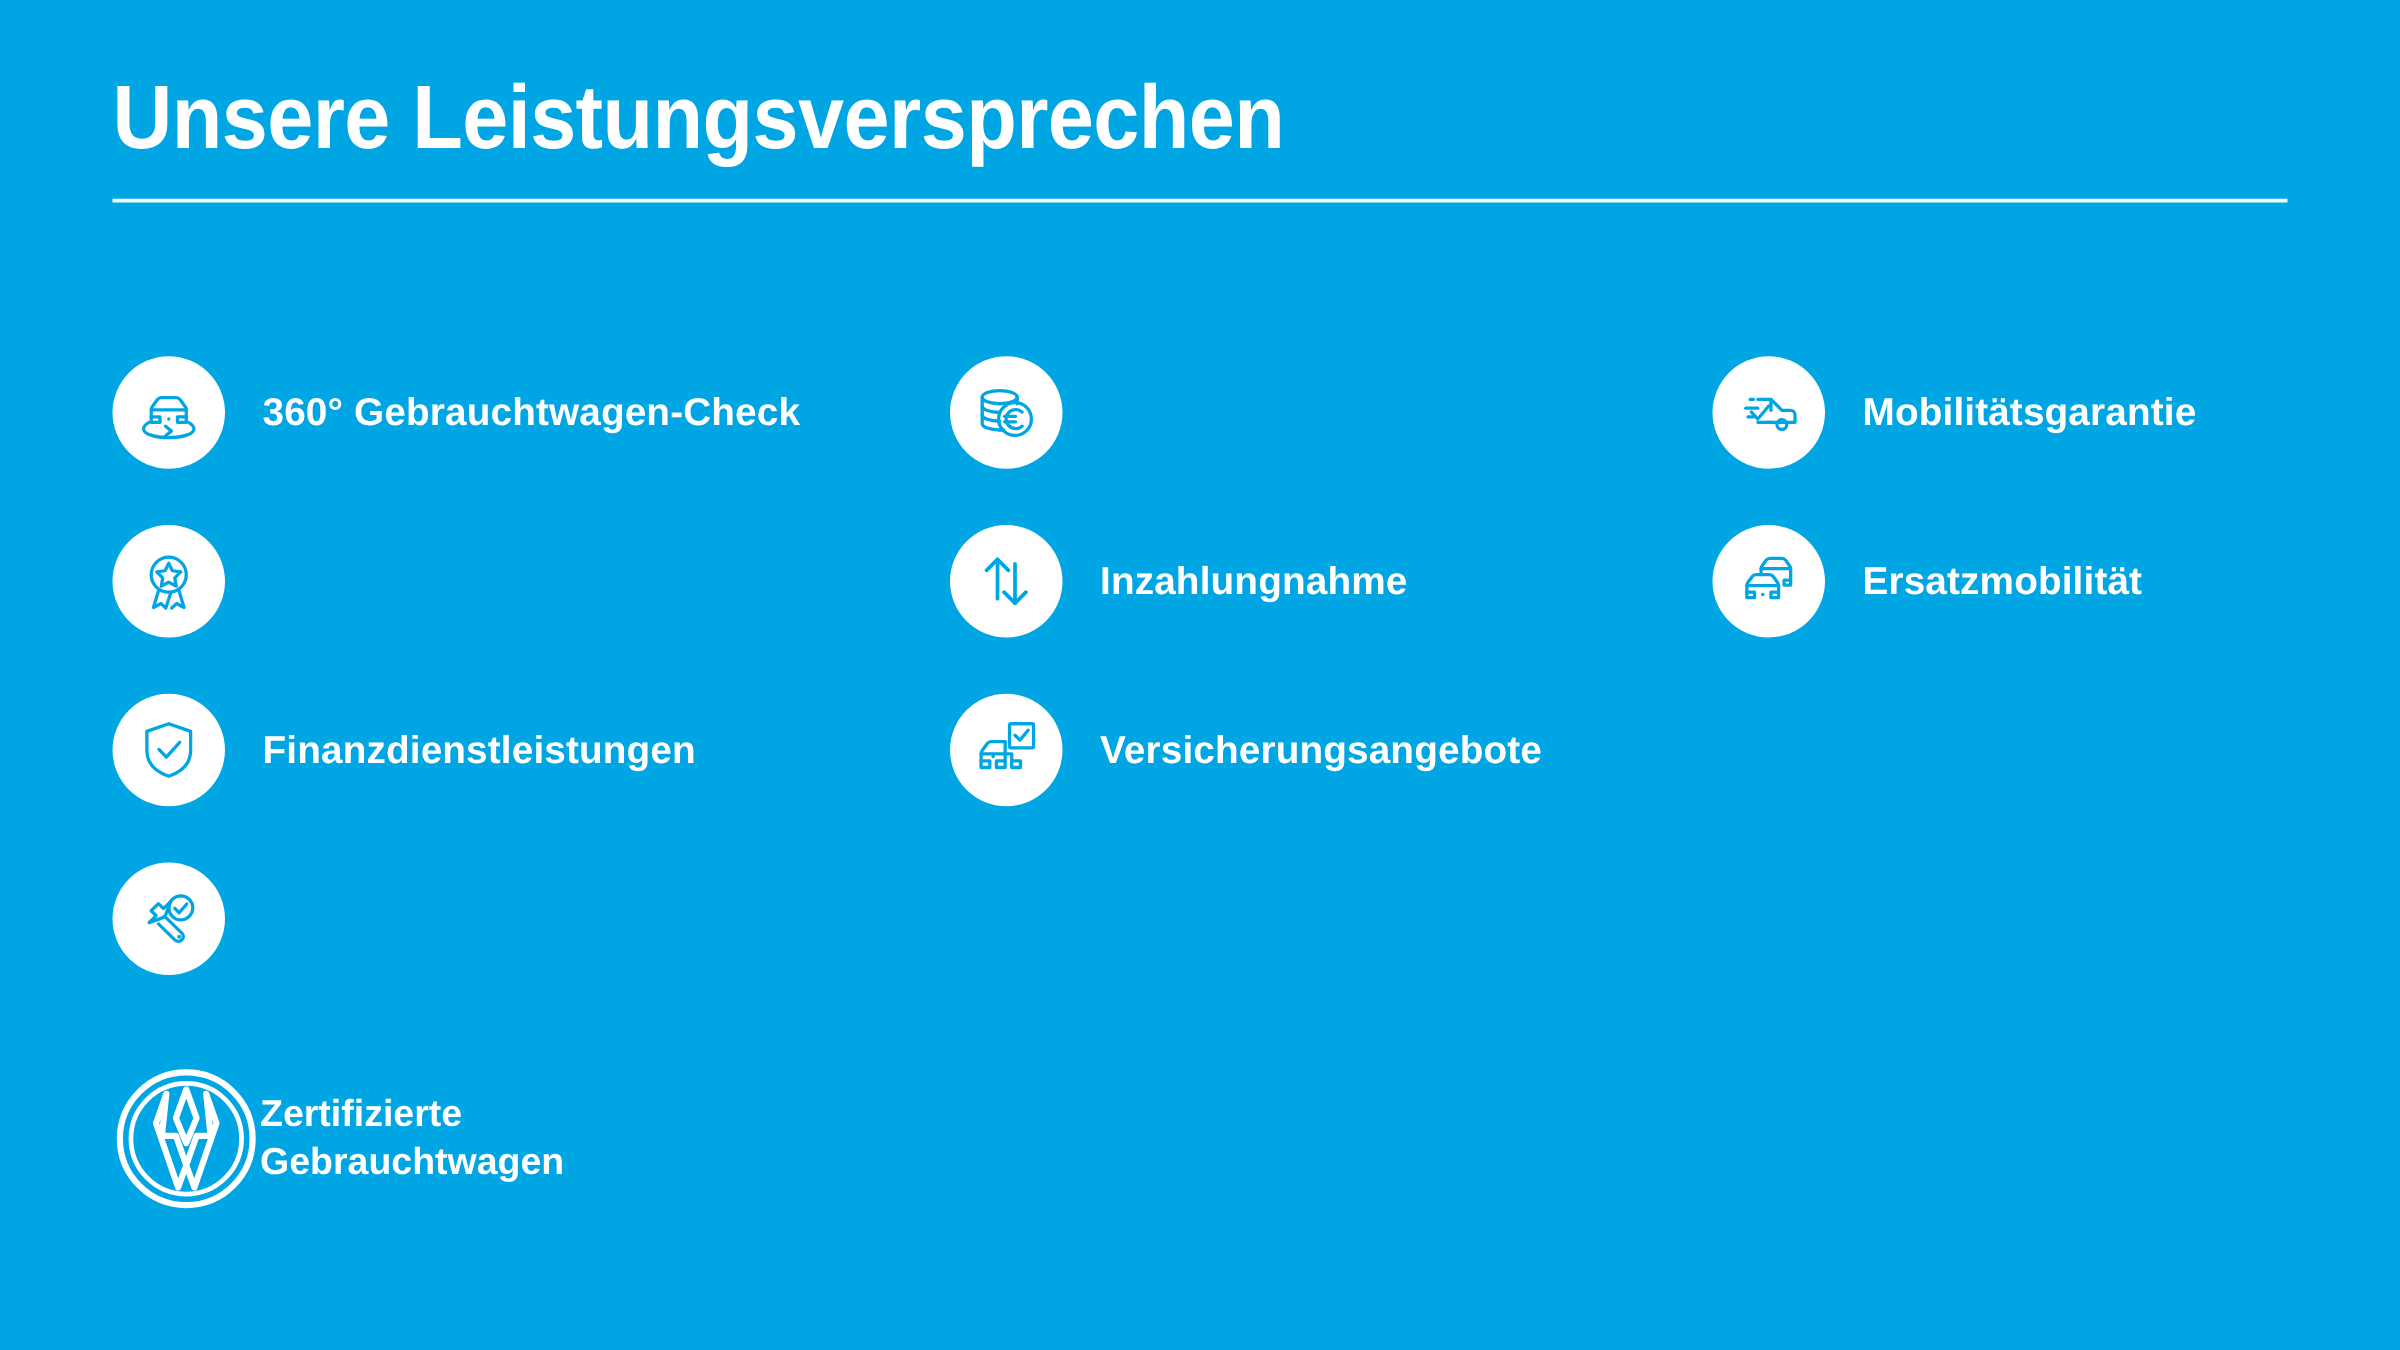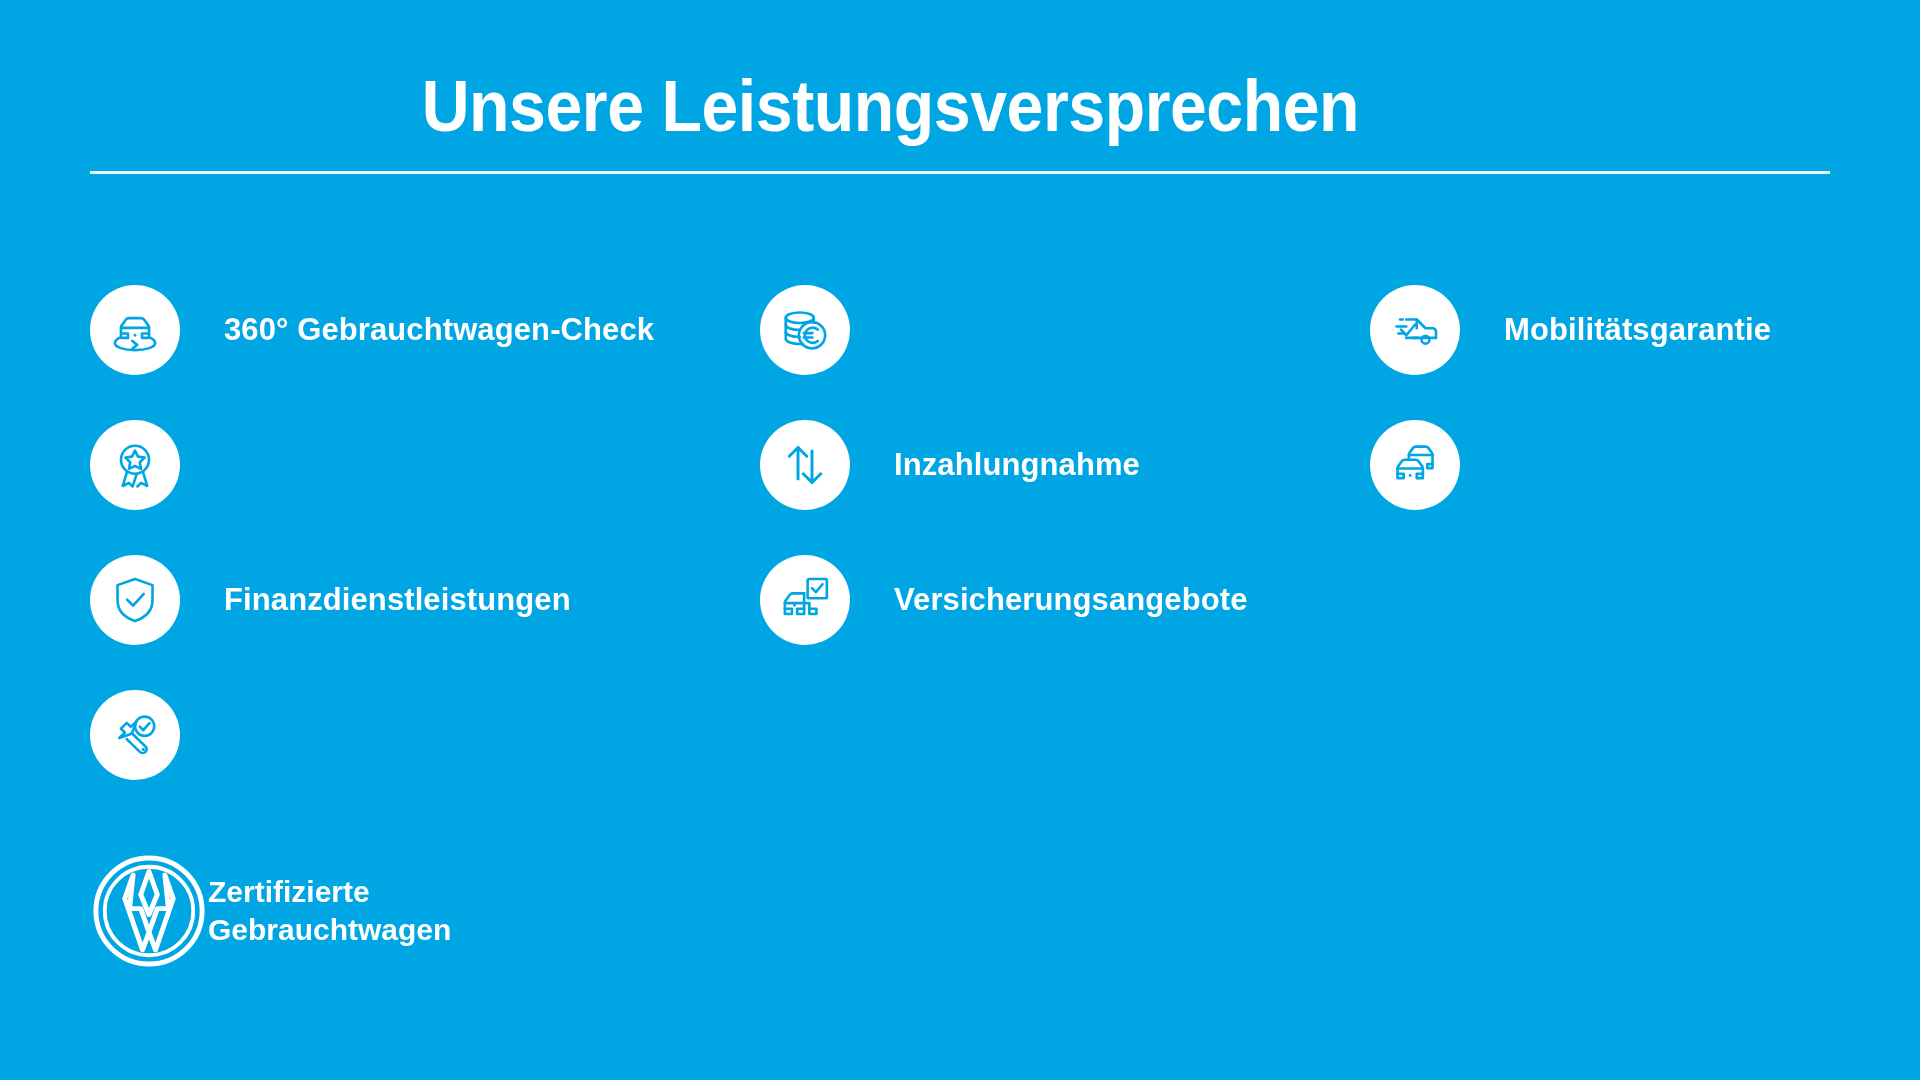--- a/index.html
+++ b/index.html
@@ -19,23 +19,22 @@
     width: 1920px;
     height: 1080px;
     background: #00A5E3;
     box-sizing: border-box;
   }
 
   
   .header {
     position: absolute;
     left: 90px;
-    top: 69px;
+    top: 57px;
     width: 1740px;
-    text-align: center;
   }
   .page-title {
     margin: 0;
     color: #FFFFFF;
     font-family: "Liberation Sans Narrow", "Liberation Sans", sans-serif;
     font-size: 72px;
     line-height: 1.05;
     font-weight: 700;
     letter-spacing: -0.5px;
     transform: scaleX(0.92);
@@ -83,21 +82,21 @@
     display: flex;
     align-items: center;
     justify-content: center;
   }
   .icon-badge svg {
     width: 56px;
     height: 56px;
     display: block;
   }
   .promise-label {
-    margin-left: 44px;
+    margin-left: 30px;
     color: #FFFFFF;
     font-family: "Liberation Sans", sans-serif;
     font-size: 31px;
     font-weight: 600;
     line-height: 1.2;
     letter-spacing: 0.1px;
     white-space: nowrap;
   }
 
   
@@ -264,20 +263,21 @@
             <path d="M25 26v-5.5c0-.9.3-1.8.8-2.5l3.8-5.3c.8-1.1 2-1.7 3.4-1.7h11c1.3 0 2.6.6 3.4 1.7l3.8 5.3c.5.7.8 1.6.8 2.5V31"></path>
             <path d="M25 20.5h27"></path>
             <path d="M46 31h6v4.5h-6z"></path>
             <path d="M12 42v-6c0-.9.3-1.8.8-2.6l4.1-5.7c.8-1.1 2.1-1.7 3.5-1.7h12.2c1.4 0 2.7.6 3.5 1.7l4.1 5.7c.5.8.8 1.7.8 2.6v6"></path>
             <path d="M12 36h29"></path>
             <path d="M12 42h7v5h-7z"></path>
             <path d="M34 42h7v5h-7z"></path>
             <circle cx="26.5" cy="44" r="1.6" fill="#00A5E3" stroke="none"></circle>
           </svg>
         </span>
+        <span class="promise-label">Ersatzmobilität</span>
       </div>
 
     </div>
 
   </div>
 
   <div class="brand">
     <span class="brand-logo">
       <svg viewBox="0 0 100 100" fill="none">
         <circle cx="50" cy="50" r="45" stroke="#FFFFFF" stroke-width="4.2" fill="none"></circle>

